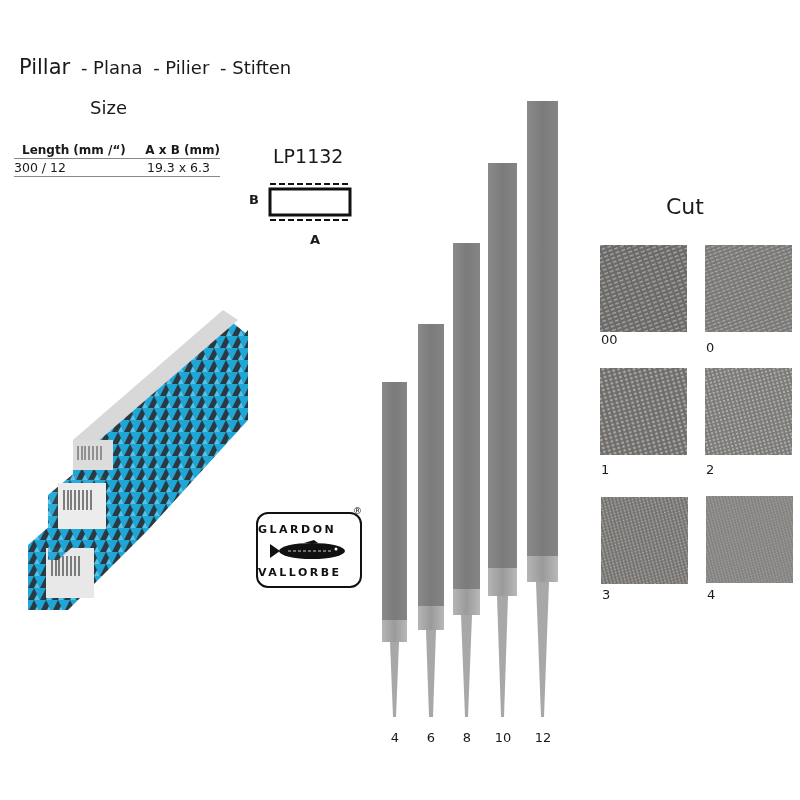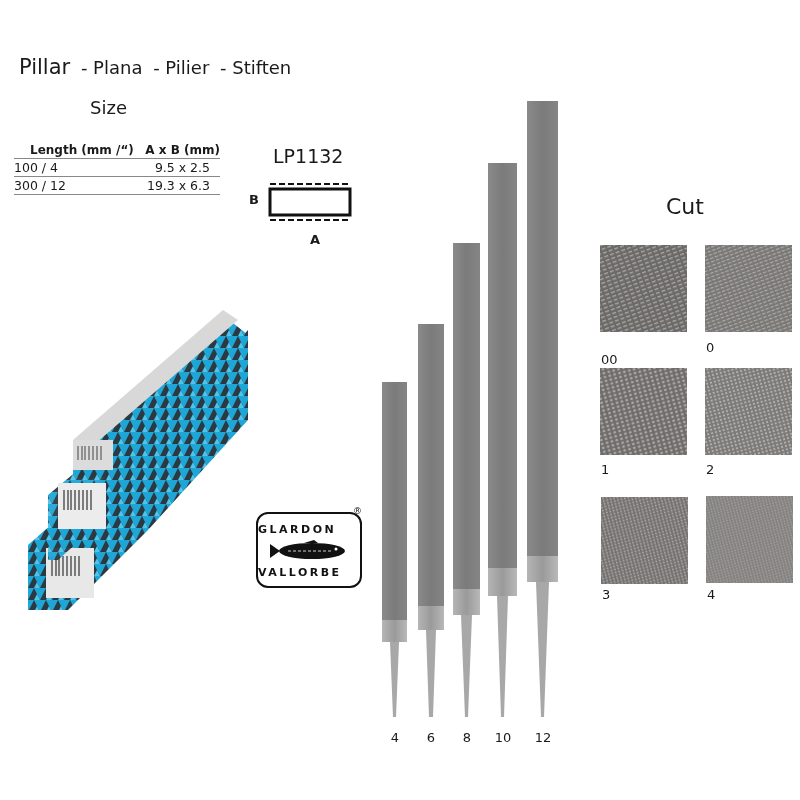--- a/index.html
+++ b/index.html
@@ -2,21 +2,21 @@
 <html><head>
 <meta charset="utf-8">
 <style>
   html, body { margin: 0; padding: 0; background: #ffffff; }
   body { width: 800px; height: 800px; position: relative; overflow: hidden; font-family: "DejaVu Sans", sans-serif; color: #1a1a1a; }
   .abs { position: absolute; }
   .title-main { left: 19px; top: 55px; font-size: 21px; }
   .title-sub { font-size: 18px; margin-left: 4px; }
   .size-heading { left: 90px; top: 97px; font-size: 18px; }
   .spec-table { left: 14px; top: 143px; width: 206px; border-collapse: collapse; font-size: 12.5px; }
-  .spec-table th { font-weight: bold; text-align: right; padding: 0 0 1px 0; border-bottom: 1px solid #888; white-space: nowrap; font-size: 12px; }
+  .spec-table th { font-weight: bold; text-align: center; padding: 0 0 1px 0; border-bottom: 1px solid #888; white-space: nowrap; font-size: 12px; }
   .spec-table th.ab { text-align: right; }
   .spec-table td { padding: 0; height: 17px; border-bottom: 1px solid #888; white-space: nowrap; }
   .spec-table td.ab { text-align: right; padding-right: 10px; }
   .profile-code { left: 273px; top: 145px; font-size: 19px; }
   .profile-b { left: 249px; top: 192px; font-size: 13px; font-weight: bold; }
   .profile-a { left: 310px; top: 232px; font-size: 13px; font-weight: bold; }
   .profile-rect { left: 268px; top: 182px; width: 84px; height: 40px; }
   .cut-heading { left: 666px; top: 194px; font-size: 22px; }
   .swatch { width: 87px; height: 87px; background-color: #7a7876; }
   .swatch-label { font-size: 13px; }
@@ -42,24 +42,20 @@
 
 <table class="abs spec-table">
   <thead>
     <tr>
       <th>Length (mm /“)</th>
       <th class="ab">A x B (mm)</th>
     </tr>
   </thead>
   <tbody>
     <tr>
-      <td>100 / 4</td>
-      <td class="ab">9.5 x 2.5</td>
-    </tr>
-    <tr>
       <td>300 / 12</td>
       <td class="ab">19.3 x 6.3</td>
     </tr>
   </tbody>
 </table>
 
 <div class="abs profile-code">LP1132</div>
 <div class="abs profile-b">B</div>
 <svg class="abs profile-rect" viewBox="0 0 84 40">
   <line x1="2" y1="2" x2="82" y2="2" stroke="#111" stroke-width="2" stroke-dasharray="6,3"></line>
@@ -193,21 +189,21 @@
     <pattern id="cutF" width="3" height="2.5" patternUnits="userSpaceOnUse" patternTransform="rotate(-15)">
       <rect width="3" height="2.5" fill="#858381"></rect>
         <circle cx="1.5" cy="1.2" r="0.7" fill="#a6a3a0"></circle>
     </pattern>
   </defs>
 </svg>
 
 <svg class="abs swatch" style="left:600px; top:245px;" viewBox="0 0 87 87">
     <rect width="87" height="87" fill="url(#cutA)"></rect>
   </svg>
-<div class="abs swatch-label" style="left:601px; top:352px;">00</div>
+<div class="abs swatch-label" style="left:601px; top:332px;">00</div>
 
 <svg class="abs swatch" style="left:705px; top:245px;" viewBox="0 0 87 87">
     <rect width="87" height="87" fill="url(#cutB)"></rect>
   </svg>
 <div class="abs swatch-label" style="left:706px; top:340px;">0</div>
 
 <svg class="abs swatch" style="left:600px; top:368px;" viewBox="0 0 87 87">
     <rect width="87" height="87" fill="url(#cutC)"></rect>
   </svg>
 <div class="abs swatch-label" style="left:601px; top:462px;">1</div>

